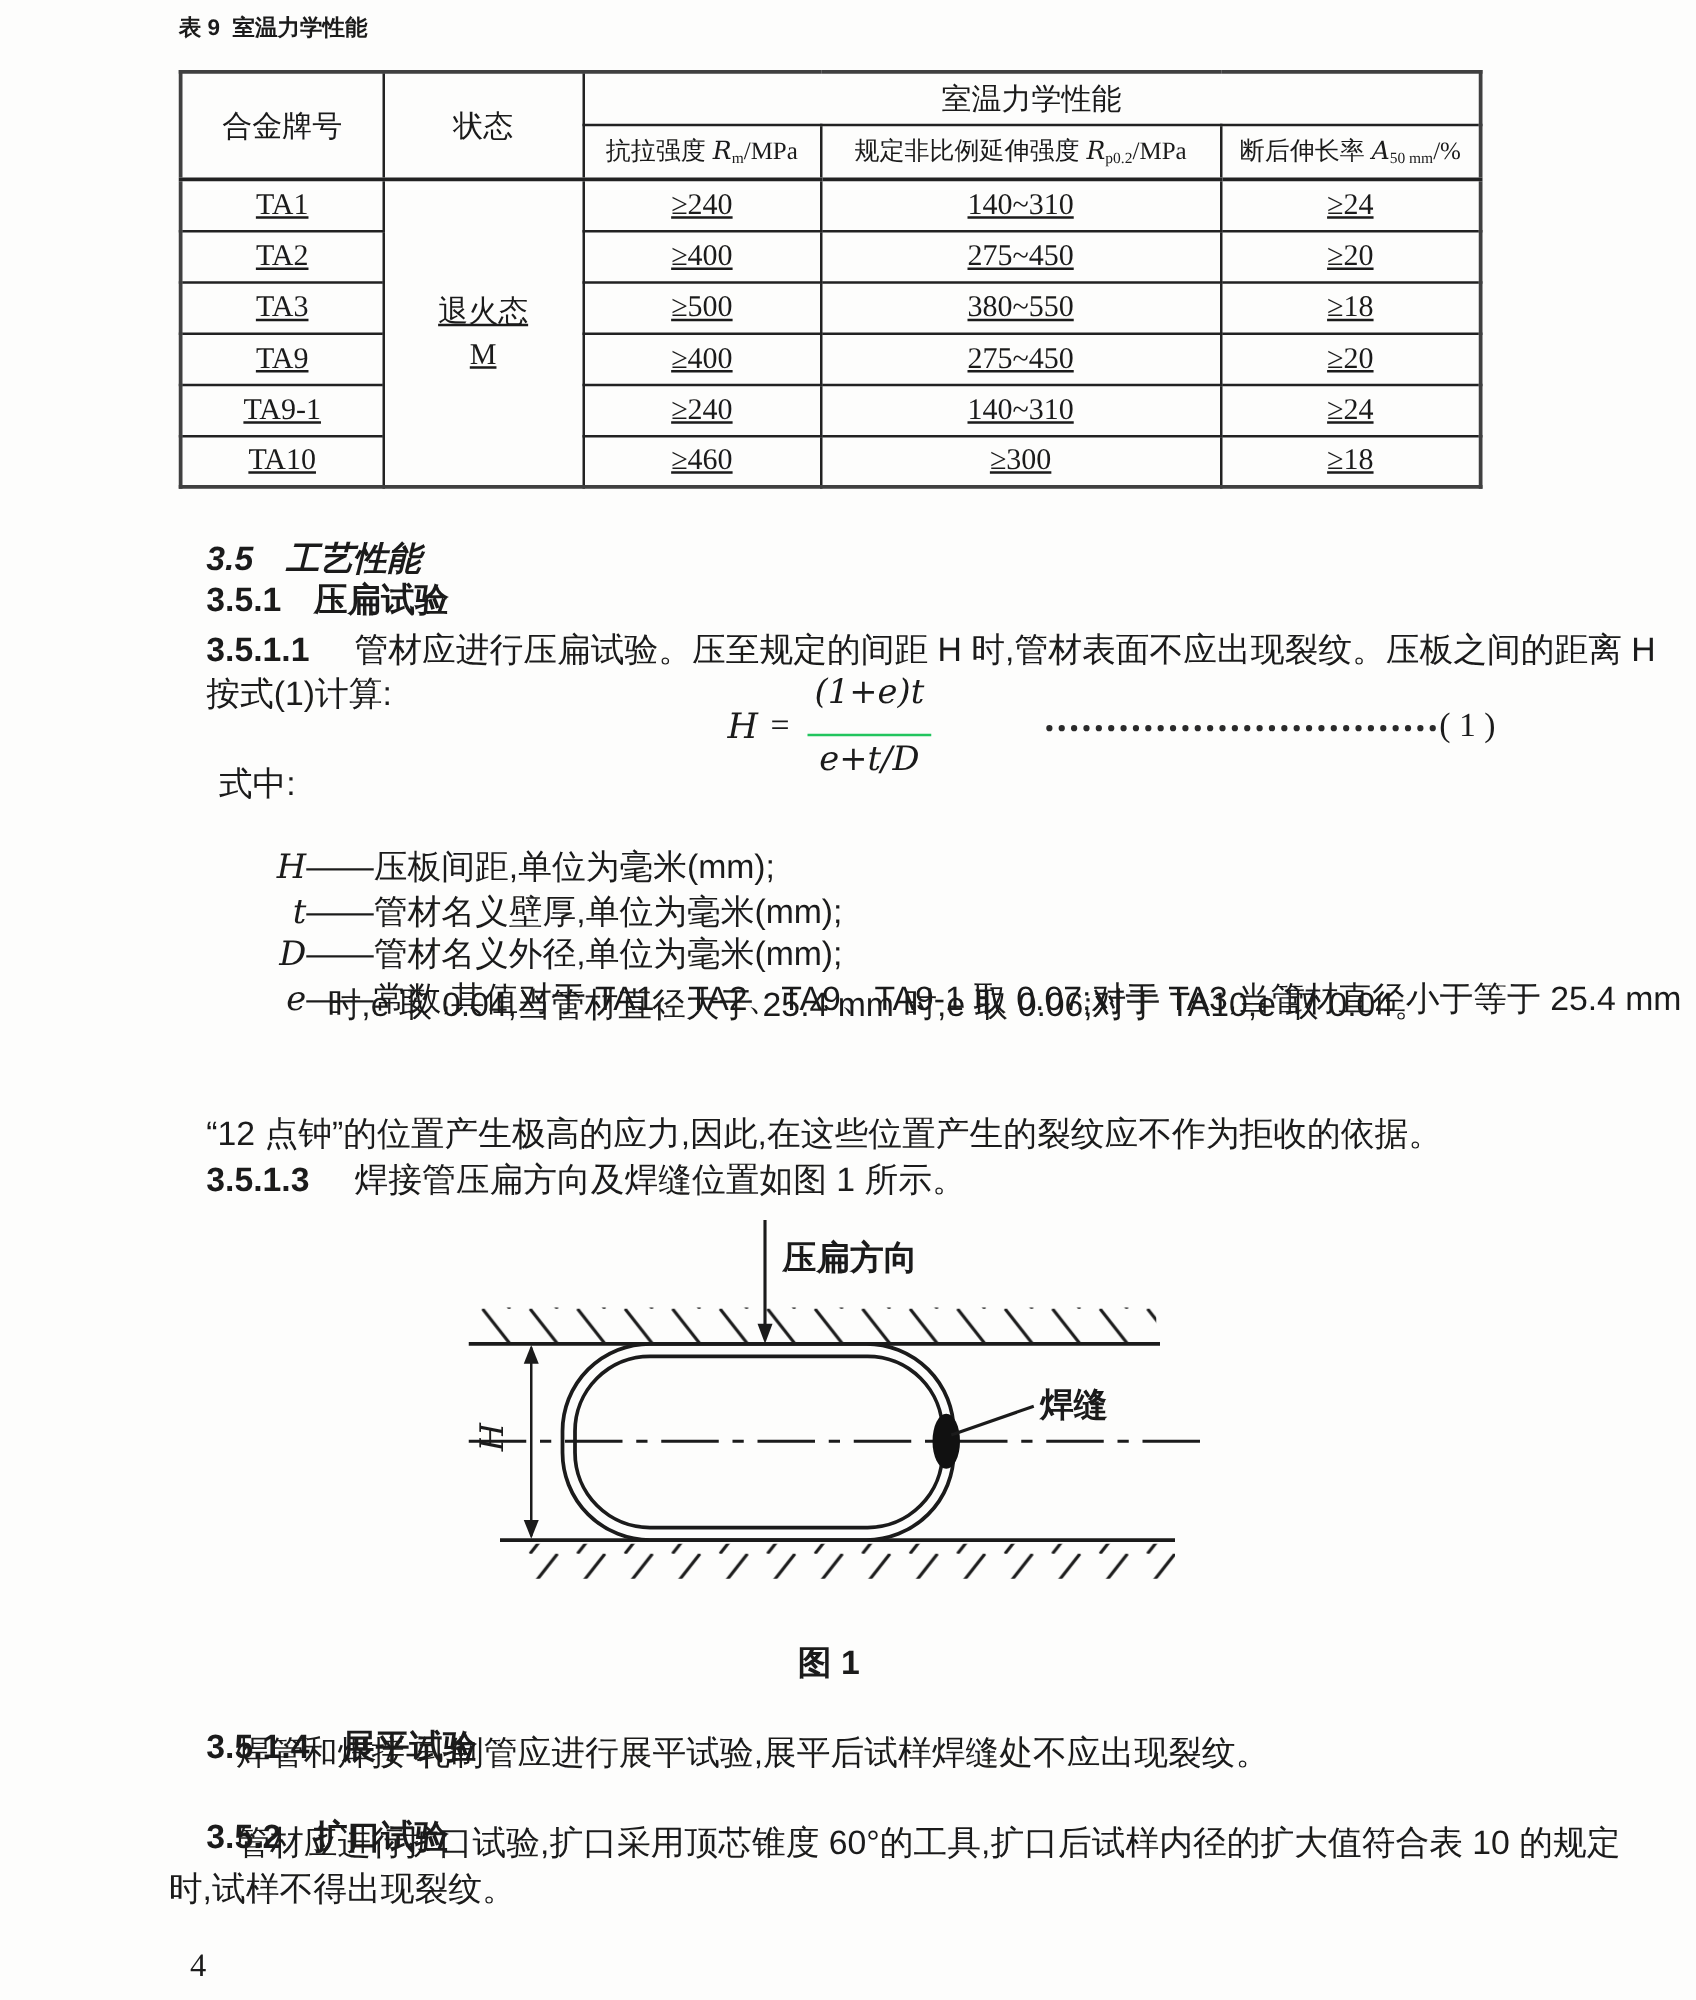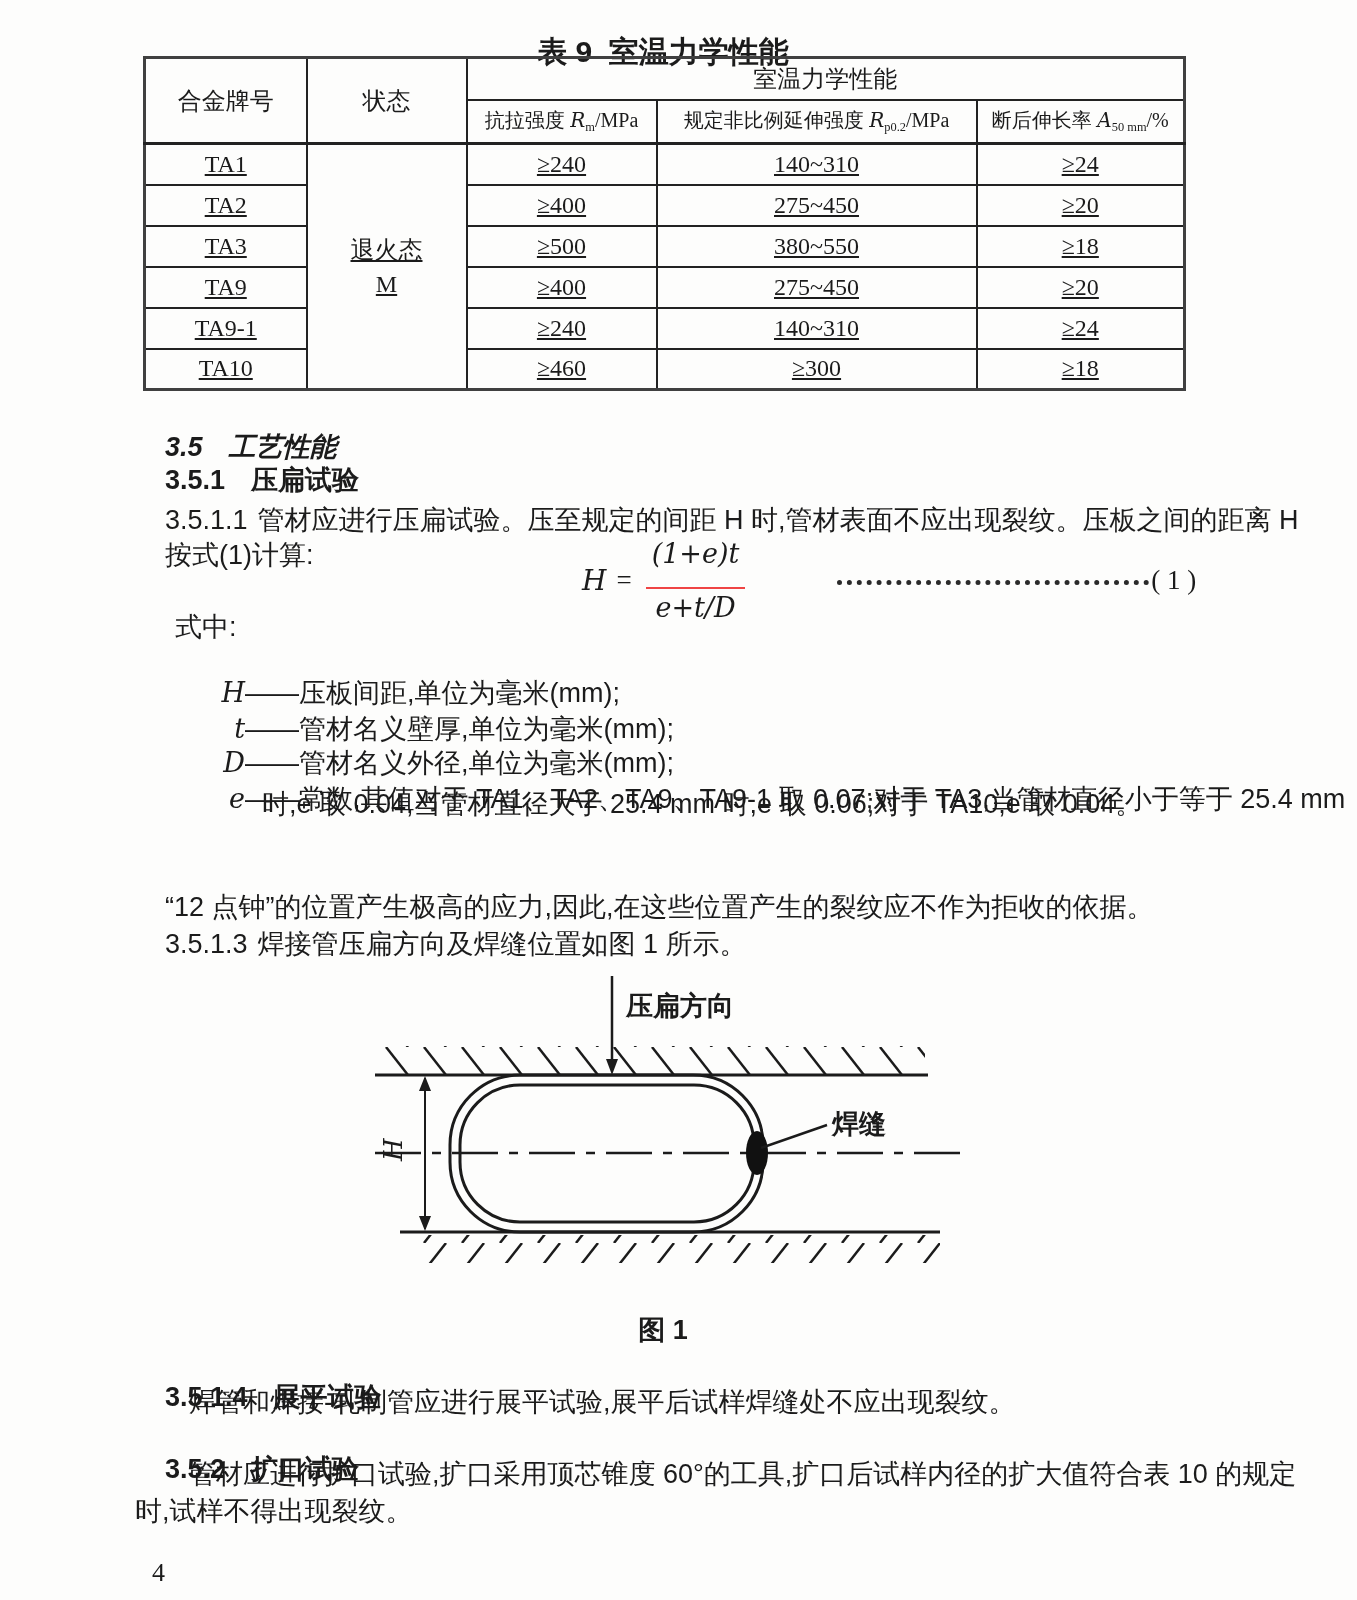--- a/index.html
+++ b/index.html
@@ -9,47 +9,47 @@
     background:#fdfdfc; color:#1b1b1b;
     font-family:"Liberation Sans","DejaVu Sans",sans-serif;
     font-size:27px; overflow:hidden;
   }
   .abs { position:absolute; white-space:pre; }
   .serif { font-family:"Liberation Serif","DejaVu Serif",serif; }
   .ital  { font-family:"DejaVu Serif","Liberation Serif",serif; font-style:italic; }
   .bold { font-weight:bold; }
 
   
-  .tbl-title { position:absolute; top:32px; left:143px; width:1040px;
-    text-align:center; font-weight:bold; font-size:30px; white-space:pre; }
+  .tbl-title { position:absolute; top:10px; left:143px; width:1040px;
+    font-weight:bold; font-size:18px; white-space:pre; }
   table.t9 { position:absolute; top:56px; left:143px; width:1040px;
     border-collapse:collapse; table-layout:fixed; }
   table.t9 th, table.t9 td {
     border:2px solid #222; text-align:center; vertical-align:middle;
     font-weight:normal; padding:0; }
   table.t9 { border:3px solid #404040; }
   table.t9 .hrow1 th { height:42px; font-size:24px; }
   table.t9 .hrow2 th { height:44px; font-size:20px; }
   table.t9 td { height:41px; font-size:24px;
     font-family:"Liberation Serif","DejaVu Serif",serif;text-decoration:underline; }
   table.t9 td.cn { font-family:"Liberation Sans","DejaVu Sans",sans-serif; }
   table.t9 .thick-bottom { border-bottom:3px solid #222; }
   .sub { font-size:0.62em; vertical-align:-0.3em; letter-spacing:0; }
   .statecell div { line-height:34px; }
 
   
-  .num { font-weight:normal; margin-right:10px; }
+  .num { font-weight:bold; margin-right:36px; }
   .hnum { font-weight:bold; margin-right:26px; }
 
   
   .formula { position:absolute; top:538px; left:582px; display:flex;
     align-items:center; font-size:27px; }
   .frac { display:inline-block; text-align:center; margin-left:14px; }
   .frac .nline { padding:0 6px 18px 6px; }
-  .frac .dline { border-top:2px solid #ef4444; padding:3px 6px 0 6px; }
+  .frac .dline { border-top:2px solid #22c55e; padding:3px 6px 0 6px; }
   .dotlead { width:312px; border-top:5px dotted #2a2a2a; margin-left:92px;
     margin-top:4px; }
   .ftag { font-family:"Liberation Serif","DejaVu Serif",serif; margin-left:2px; }
 
   
   .defrow { position:absolute; left:135px; white-space:pre; }
   .defvar { display:inline-block; width:80px; text-align:right;
     font-family:"DejaVu Serif","Liberation Serif",serif; font-style:italic; }
 
   

